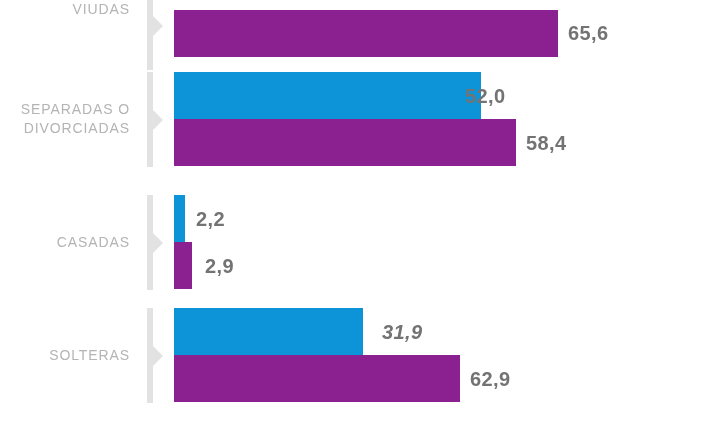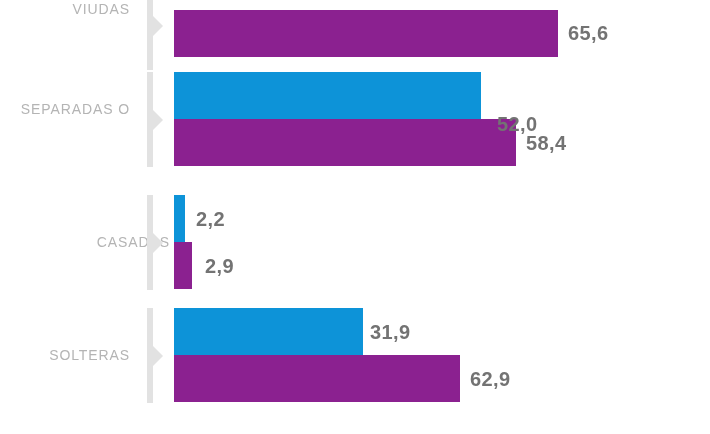--- a/index.html
+++ b/index.html
@@ -95,33 +95,34 @@
         <span class="arrow" style="top:15px;"></span>
       </div>
 
       <div class="bar series-purple" style="top:48px;width:384px;"></div>
       <div class="bar-value" style="left:568px;top:61px;">65,6</div>
     </div>
 
     <div class="cat-group" style="top:72px;height:95px;padding-left:15px;">
       <div class="cat-label" style="top:28px;">
         <span>SEPARADAS O</span><br>
+        <span>DIVORCIADAS</span>
       </div>
       <div class="cat-marker" style="top:0px;height:95px;">
         <span class="stem"></span>
         <span class="arrow" style="top:37px;"></span>
       </div>
       <div class="bar series-blue" style="top:0px;width:307px;"></div>
       <div class="bar series-purple" style="top:47px;width:342px;"></div>
-      <div class="bar-value" style="left:497px;top:14px;margin-top:28px;">52,0</div>
+      <div class="bar-value" style="left:465px;top:14px;">52,0</div>
       <div class="bar-value" style="left:526px;top:61px;text-align:center;">58,4</div>
     </div>
 
     <div class="cat-group" style="top:195px;height:95px;">
-      <div class="cat-label" style="top:38px;margin-left:40px;">
+      <div class="cat-label" style="top:38px;">
         <span>CASADAS</span>
       </div>
       <div class="cat-marker" style="top:0px;height:95px;">
         <span class="stem"></span>
         <span class="arrow" style="top:37px;"></span>
       </div>
       <div class="bar series-blue" style="top:0px;width:11px;"></div>
       <div class="bar series-purple" style="top:47px;width:18px;"></div>
       <div class="bar-value" style="left:196px;top:14px;">2,2</div>
       <div class="bar-value" style="left:205px;top:61px;">2,9</div>
@@ -130,18 +131,18 @@
     <div class="cat-group" style="top:308px;height:95px;">
       <div class="cat-label" style="top:38px;">
         <span>SOLTERAS</span>
       </div>
       <div class="cat-marker" style="top:0px;height:95px;">
         <span class="stem"></span>
         <span class="arrow" style="top:37px;"></span>
       </div>
       <div class="bar series-blue" style="top:0px;width:189px;"></div>
       <div class="bar series-purple" style="top:47px;width:286px;"></div>
-      <div class="bar-value" style="left:370px;top:14px;">31,9</div>
+      <div class="bar-value" style="left:382px;top:14px;font-style:italic;">31,9</div>
       <div class="bar-value" style="left:470px;top:61px;">62,9</div>
     </div>
 
   </div>
 </div>
 
 </body></html>

